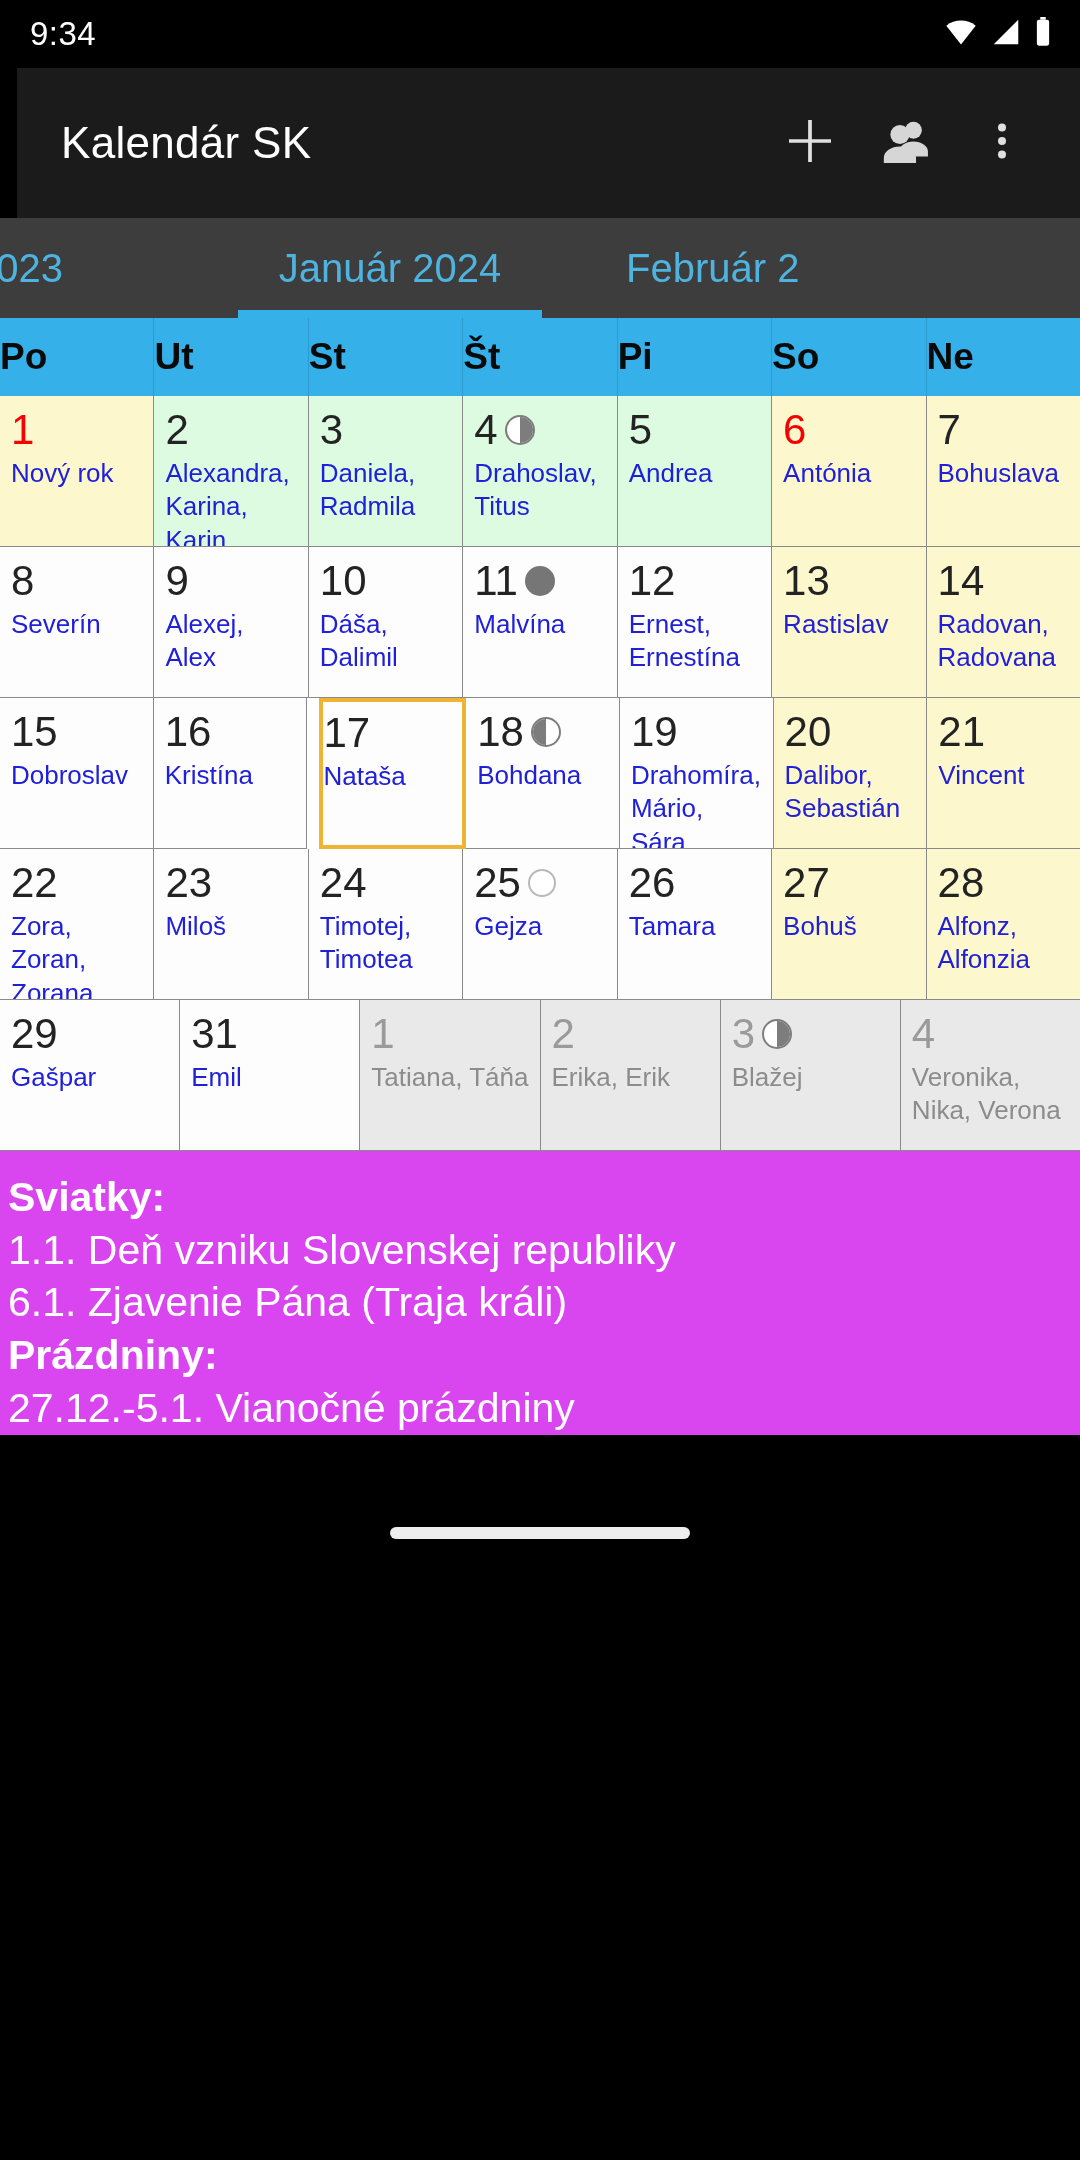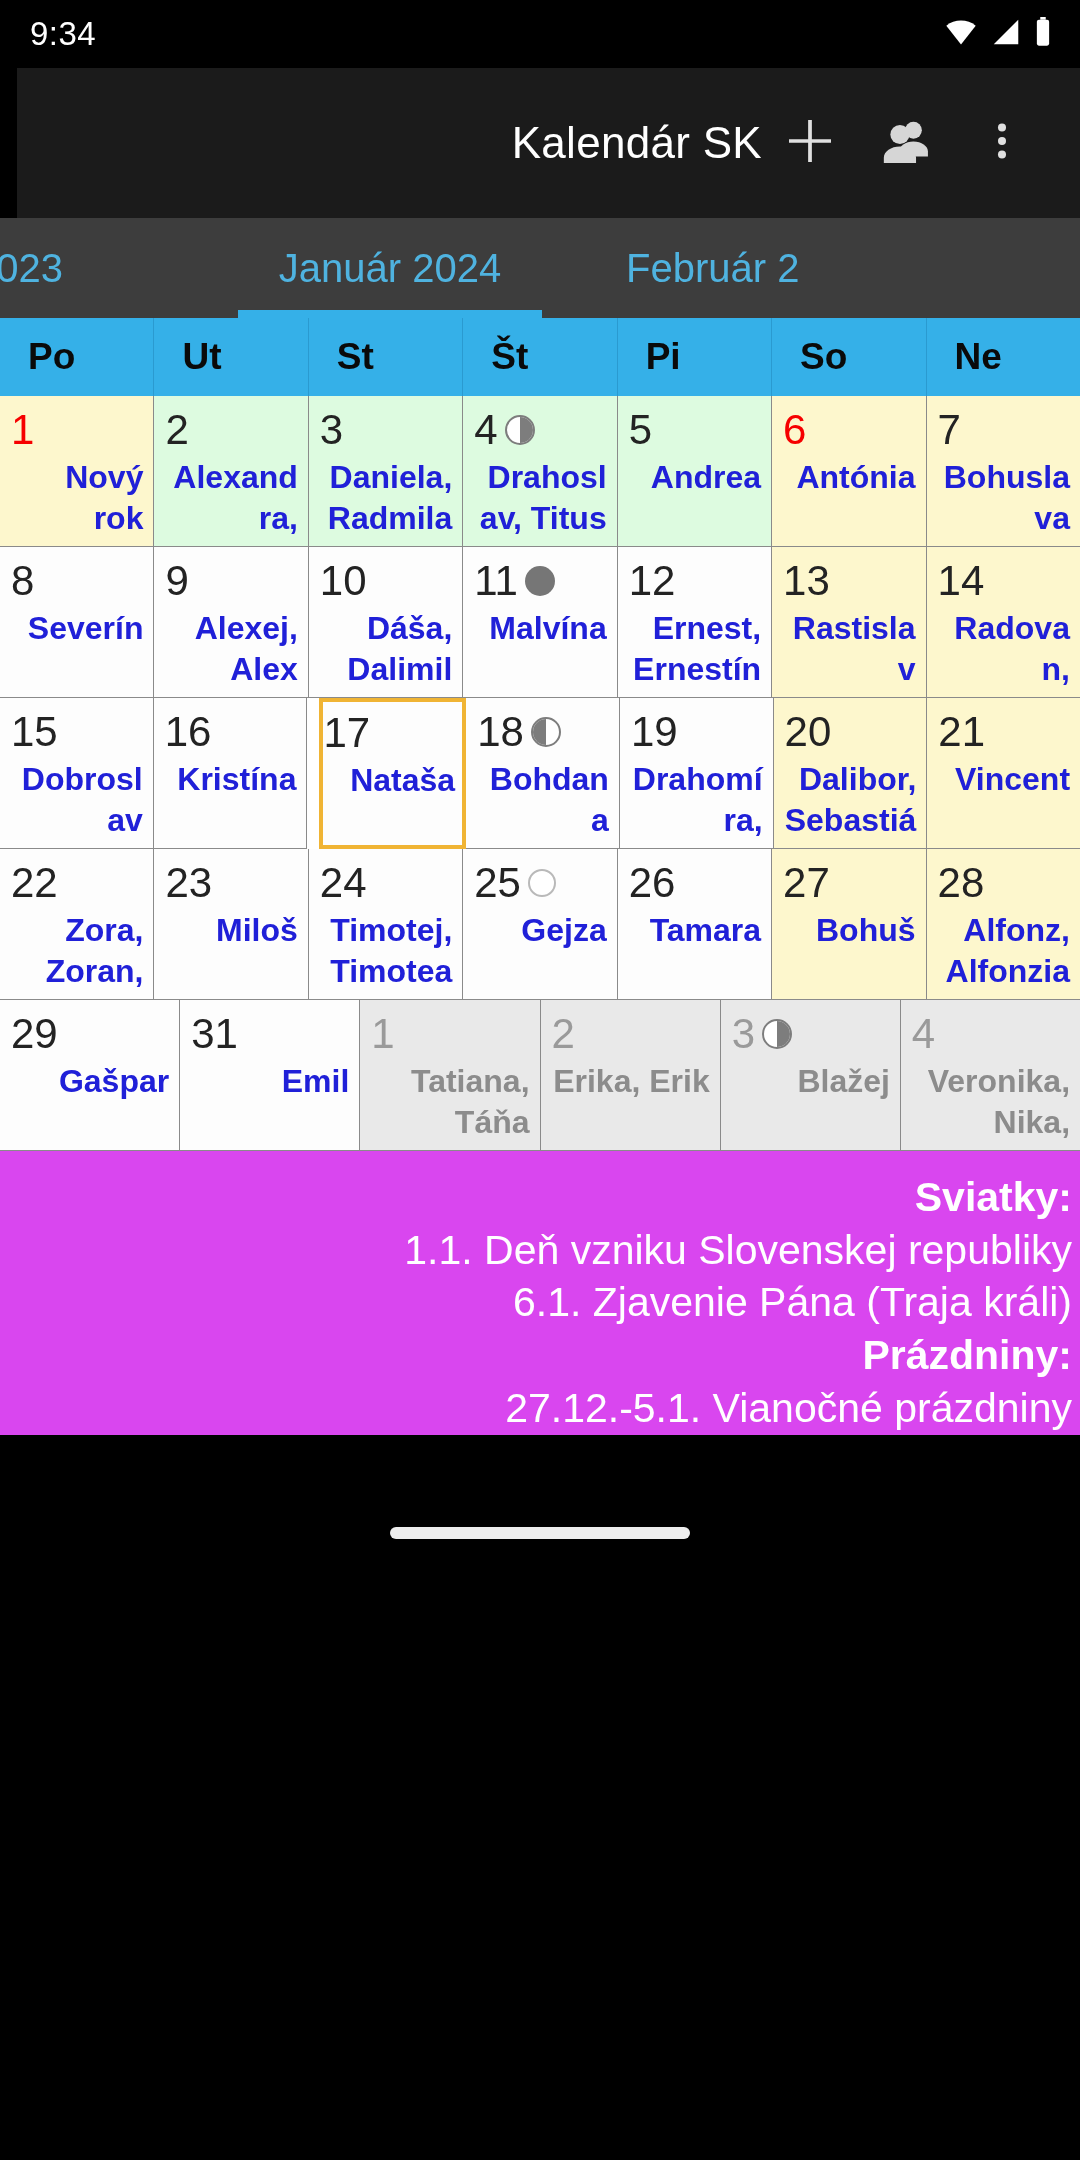--- a/index.html
+++ b/index.html
@@ -2,21 +2,21 @@
 <html><head>
 <meta charset="utf-8">
 <style>
   * { margin:0; padding:0; box-sizing:border-box; }
   html,body {
     width:1080px; height:2160px;
     background:#000;
     font-family:"Liberation Sans", sans-serif;
     overflow:hidden;
   }
-  #root { width:1080px; height:1581px; position:relative; background:#000;text-align:right; }
+  #root { width:1080px; height:1581px; position:relative; background:#000; }
 
   
   .statusbar {
     height:68px; background:#000; color:#fff;
     display:flex; align-items:center; justify-content:space-between;
     padding:0 28px 0 30px;
   }
   .status-time { font-size:33px; letter-spacing:.5px; }
   .status-icons { display:flex; align-items:center; gap:13px; }
 
@@ -46,21 +46,21 @@
   .tab.next  { width:395px; justify-content:flex-start; padding-left:36px; }
   .tab.cur::after {
     content:""; position:absolute; left:48px; right:48px; bottom:0;
     height:8px; background:#35b0e8;
   }
 
   
   .weekhead { display:flex; background:#35b0e8; height:78px; }
   .weekhead .wd {
     flex:1 1 0; display:flex; align-items:center;
-    padding-left:28px; color:#0a0a0a; font-size:37px; font-weight:bold;
+    padding-left:0; color:#0a0a0a; font-size:37px; font-weight:bold;
     border-right:1px solid #2a9ad0;
   }
   .weekhead .wd:last-child { border-right:none; }
 
   
   .grid { background:#fff; }
   .week { display:flex; height:151px; }
   .cell {
     flex:1 1 0; position:relative;
     border-right:1px solid #8a8a8a;
@@ -74,22 +74,22 @@
   .cell.bg-green   { background:#ddfbe0; }
   .cell.bg-gray    { background:#e9e9e9; }
   .cell.sel { border:4px solid #f0b434; padding:6px 7px 0 0;margin-left:12px; }
 
   .daynum-row { display:flex; align-items:center; gap:7px; height:50px; }
   .daynum { font-size:42px; line-height:1; color:#232323; font-weight:400; }
   .daynum.red  { color:#f60000; }
   .daynum.gray { color:#9a9a9a; }
 
   .names {
-    font-size:32px; line-height:1.28; color:#2020d8;
-    margin-top:2px; word-wrap:break-word;font-weight:bold;
+    font-size:26px; line-height:1.28; color:#2020d8;
+    margin-top:2px; word-wrap:break-word;
   }
   .names.gray { color:#8c8c8c; }
 
   
   .moon { width:30px; height:30px; border-radius:50%; display:inline-block; position:relative; flex:none; }
   .moon.new   { background:#767676; }
   .moon.full  { background:#fff; border:2px solid #b9b9b9; width:28px; height:28px; }
   .moon.first { background:#fff; border:2px solid #7d7d7d; overflow:hidden; }
   .moon.first::before { content:""; position:absolute; left:0; top:0; bottom:0; width:50%; background:#7d7d7d; }
   .moon.last  { background:#fff; border:2px solid #7d7d7d; overflow:hidden; }

